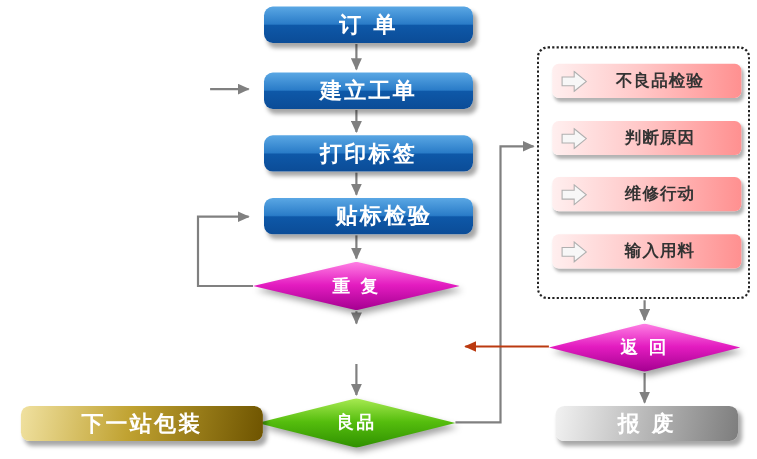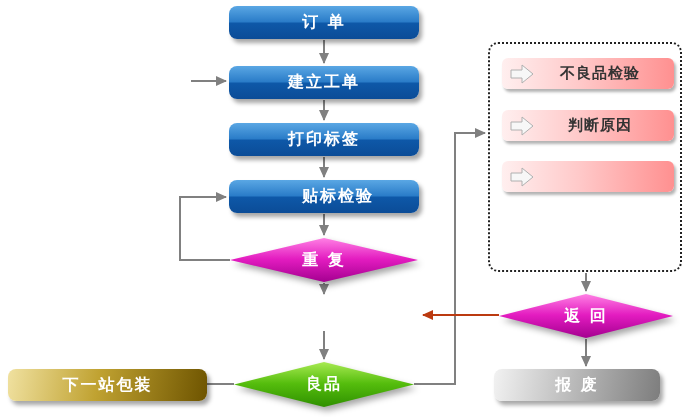--- a/index.html
+++ b/index.html
@@ -4,21 +4,21 @@
 <style>
   * { margin:0; padding:0; box-sizing:border-box; }
   html,body { background:#ffffff; }
   .canvas {
     position:relative; width:688px; height:417px; background:#ffffff;
     font-family:"DejaVu Sans","Liberation Sans",sans-serif; overflow:hidden;
   }
   .connectors { position:absolute; left:0; top:0; width:688px; height:417px; }
   .node {
     position:absolute; display:flex; align-items:center; justify-content:center;
-    color:#fff; font-weight:bold; font-size:16px; letter-spacing:2px;
+    color:#fff; font-weight:bold; font-size:20px; letter-spacing:2px;margin-left:11px;
   }
   .proc {
     left:229px; width:190px; height:33px; border-radius:8px;
     background:linear-gradient(to bottom,#5aa7e4 0%,#2a7cc8 48%,#0e58a8 52%,#0b4c97 100%);
     box-shadow:3px 4px 4px rgba(0,0,0,.35);
   }
   .sidebox { height:32px; border-radius:8px; box-shadow:3px 4px 4px rgba(0,0,0,.35); }
   .green { background:linear-gradient(100deg,#cdef3d 0%,#7cc200 45%,#3a8e00 100%); }
   .olive { background:linear-gradient(100deg,#f0e1a0 0%,#c0a231 45%,#6e5400 100%); }
   .grayb { background:linear-gradient(100deg,#f2f2f2 0%,#bdbdbd 45%,#7d7d7d 100%); }
@@ -84,21 +84,21 @@
   <div class="dwrap" style="left:230px; top:238px; width:188px; height:44px;">
     <div class="diamond magenta">重 复</div>
   </div>
   <div class="dwrap" style="left:234px; top:362px; width:180px; height:45px;">
     <div class="diamond dgreen">良品</div>
   </div>
   <div class="dwrap" style="left:499px; top:294px; width:174px; height:44px;">
     <div class="diamond magenta">返 回</div>
   </div>
 
-  <div class="node sidebox olive" style="left:8px; top:369px; width:199px;">下一站包装</div>
+  <div class="node sidebox olive" style="left:8px; top:369px; width:220px;">下一站包装</div>
 
   <div class="node sidebox grayb" style="left:494px; top:369px; width:166px;">报 废</div>
 
   <div class="dotted-box">
 
     <div class="banner" style="top:14px;">
       <svg class="arrow-glyph" width="24" height="20" viewBox="0 0 24 20">
         <polygon points="1,6 12,6 12,1 23,10 12,19 12,14 1,14" fill="#f7f7f7" stroke="#b0b0b0" stroke-width="1"></polygon>
       </svg>
       <span class="lbl">不良品检验</span>
@@ -108,18 +108,25 @@
       <svg class="arrow-glyph" width="24" height="20" viewBox="0 0 24 20">
         <polygon points="1,6 12,6 12,1 23,10 12,19 12,14 1,14" fill="#f7f7f7" stroke="#b0b0b0" stroke-width="1"></polygon>
       </svg>
       <span class="lbl">判断原因</span>
     </div>
 
     <div class="banner" style="top:117px;">
       <svg class="arrow-glyph" width="24" height="20" viewBox="0 0 24 20">
         <polygon points="1,6 12,6 12,1 23,10 12,19 12,14 1,14" fill="#f7f7f7" stroke="#b0b0b0" stroke-width="1"></polygon>
       </svg>
+      <span class="lbl">维修行动</span>
     </div>
 
+    <div class="banner" style="top:169px;">
+      <svg class="arrow-glyph" width="24" height="20" viewBox="0 0 24 20">
+        <polygon points="1,6 12,6 12,1 23,10 12,19 12,14 1,14" fill="#f7f7f7" stroke="#b0b0b0" stroke-width="1"></polygon>
+      </svg>
+      <span class="lbl">输入用料</span>
+    </div>
 
   </div>
 
 </div>
 
 </body></html>

